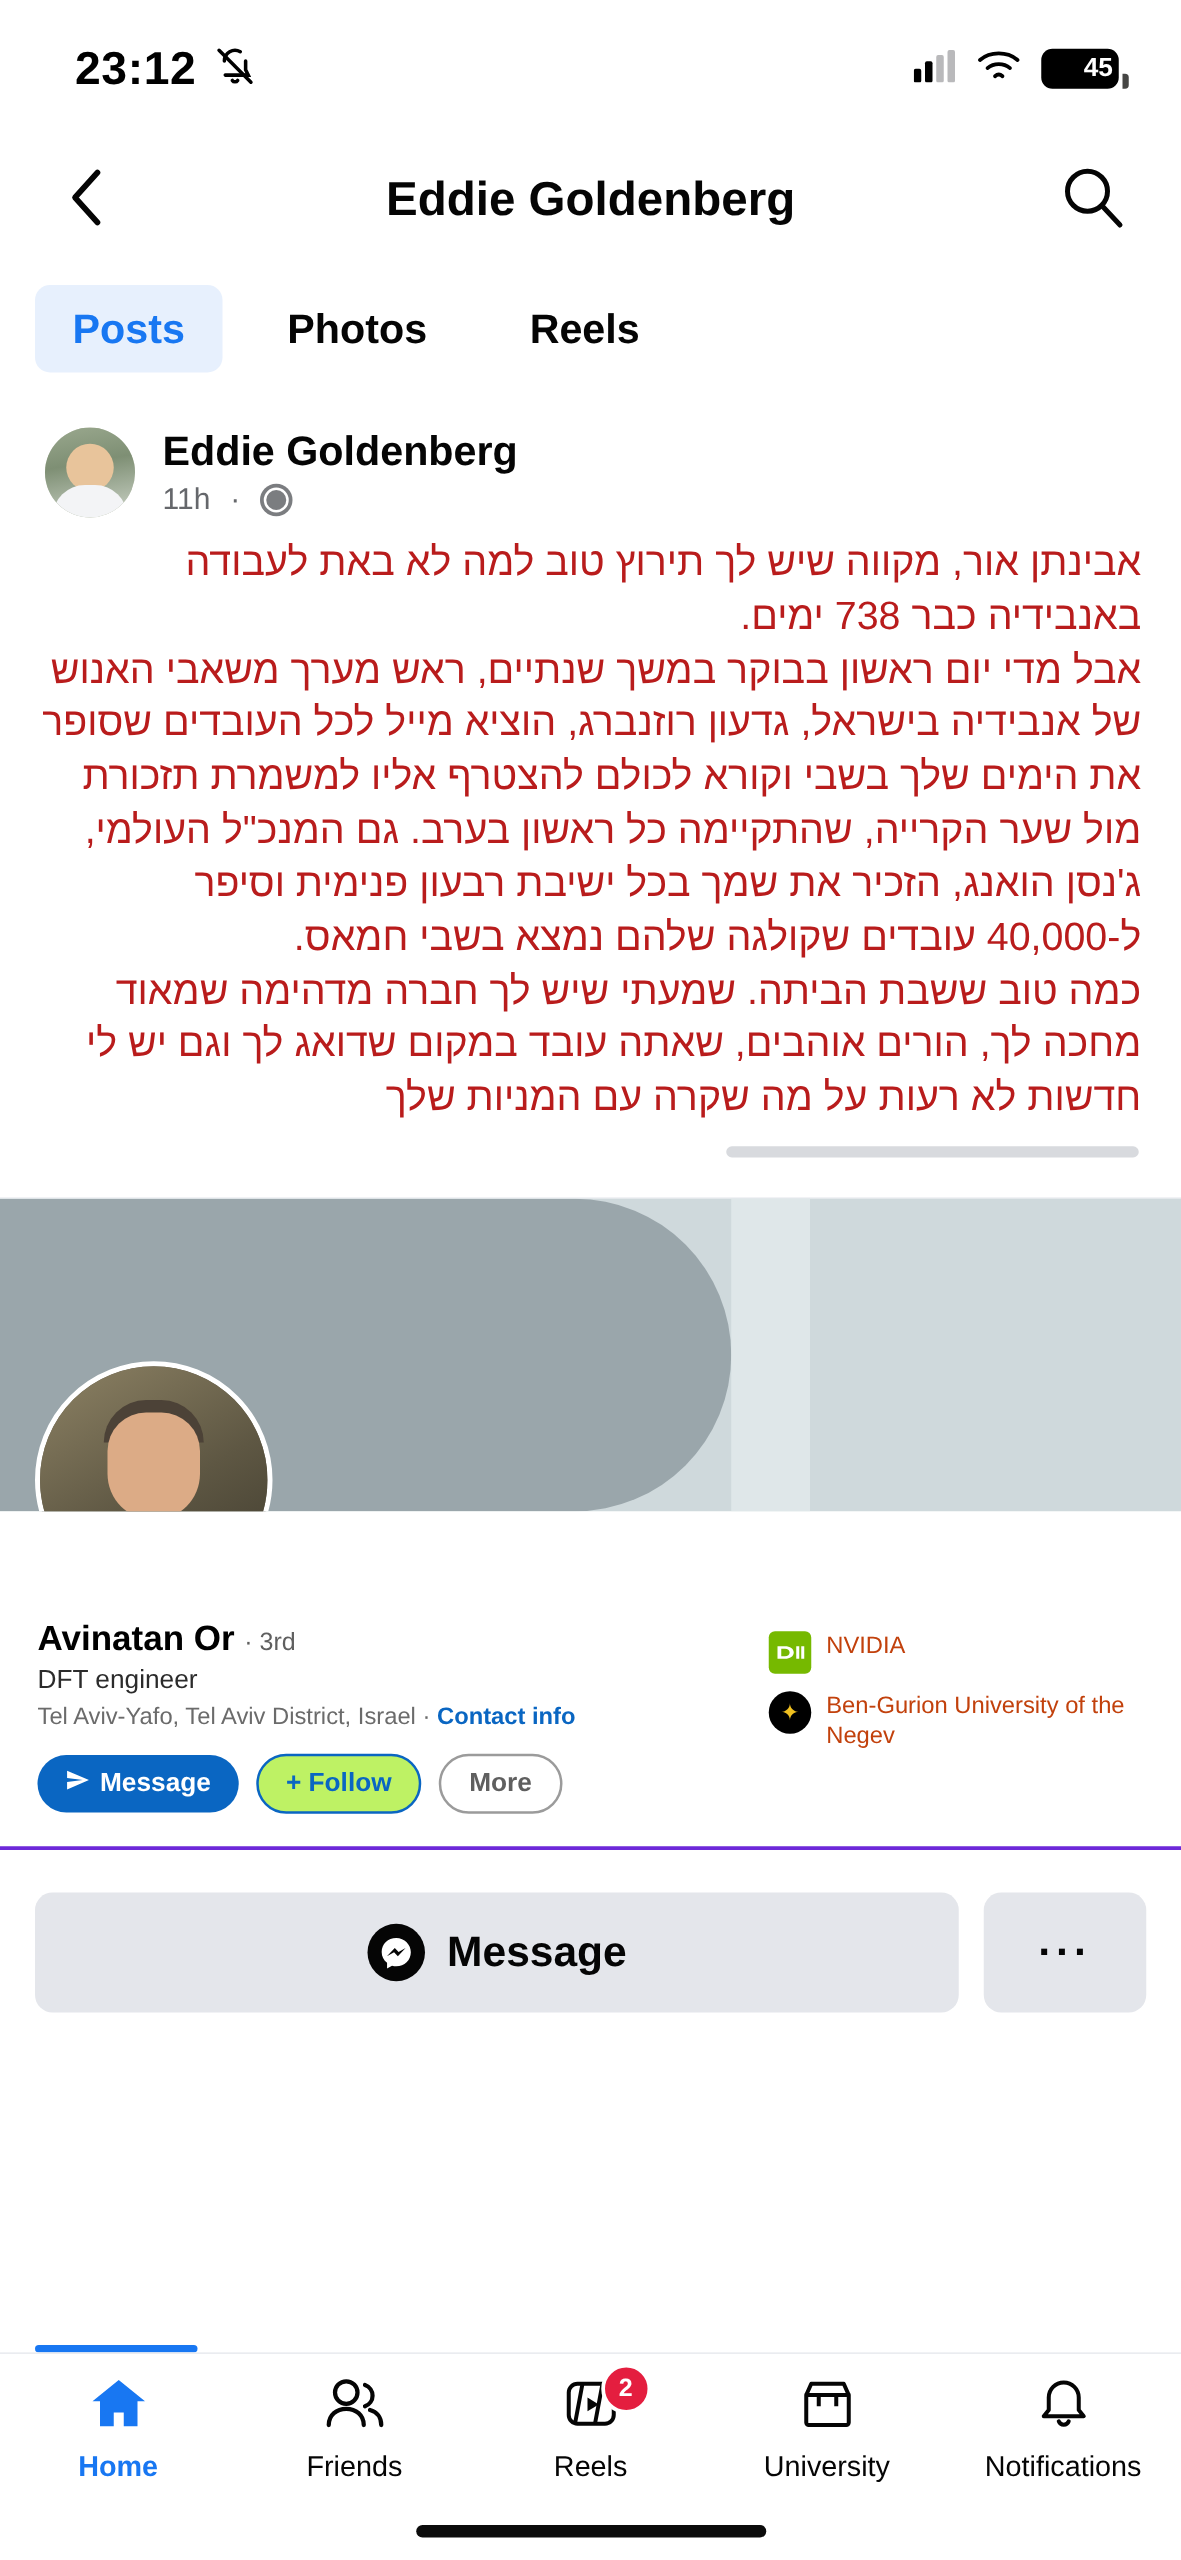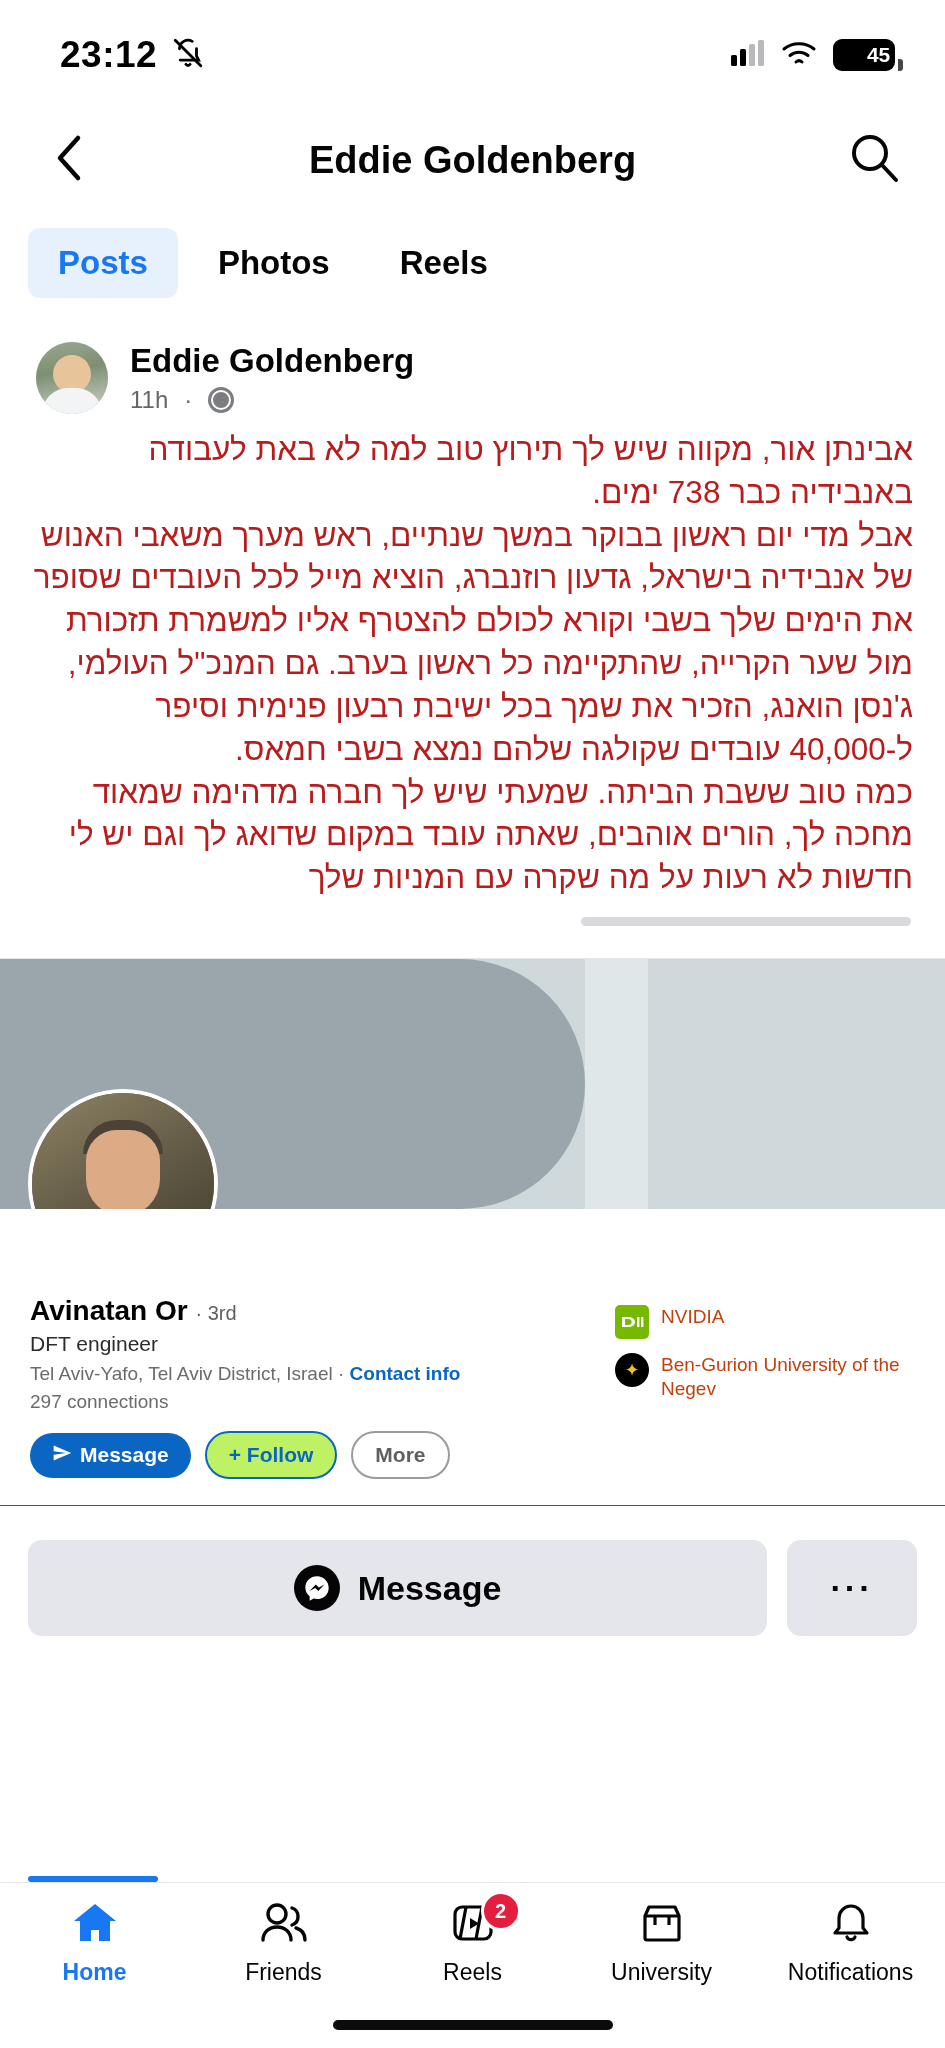--- a/index.html
+++ b/index.html
@@ -42,21 +42,21 @@
     position:relative;
   }
   .back-btn { width:60px; display:flex; align-items:center; justify-content:center; }
   .nav-title {
     position:absolute; left:0; right:0; text-align:center;
     font-size:38px; font-weight:700; color:#050505; pointer-events:none;
   }
   .search-btn { margin-left:auto; width:62px; display:flex; justify-content:center; }
 
   
-  .tabs { display:flex; align-items:center; gap:10px; padding:18px 28px 22px 28px; }
+  .tabs { display:flex; align-items:center; gap:22px; padding:18px 28px 22px 28px; }
   .tab {
     font-size:33px; font-weight:700; color:#050505;
     padding:16px 30px; border-radius:12px;
   }
   .tab.active { color:#1877f2; background:#e7f0fd; }
 
   
   .post { padding:0 0 10px 0; }
   .post-head { display:flex; align-items:flex-start; padding:22px 36px 0 36px; }
   .avatar {
@@ -81,21 +81,21 @@
   .post-body {
     direction:rtl; text-align:right; padding:14px 32px 0 32px;
     font-size:31.5px; line-height:1.36; color:#b91c1c; white-space:pre-wrap;
   }
   .scroll-hint {
     width:330px; height:9px; background:#d8dade; border-radius:5px;
     margin:18px 34px 0 auto;
   }
 
   
-  .card { margin-top:22px; border-top:1px solid #e4e6eb; border-bottom:1px solid #6d28d9; background:#fff; }
+  .card { margin-top:22px; border-top:1px solid #e4e6eb; border-bottom:3px solid #6d28d9; background:#fff; }
   .card-cover { height:250px; position:relative; background:#cfd9dc; overflow:hidden; }
   .cover-left { position:absolute; left:0; top:0; bottom:0; width:585px; background:#9aa6ab; border-radius:0 260px 260px 0; }
   .cover-strip { position:absolute; left:585px; top:0; bottom:0; width:63px; background:#dfe7e9; }
   .card-pfp {
     position:absolute; left:28px; bottom:-70px; width:190px; height:190px;
     border-radius:50%; border:4px solid #fff; overflow:hidden; background:#6a6352;
   }
   .pfp-bg { position:absolute; inset:0; background:linear-gradient(150deg,#8d8264 0%,#5e5743 55%,#3f3b2e 100%); }
   .pfp-face { position:absolute; left:50%; top:20%; width:74px; height:86px; margin-left:-37px; border-radius:40px 40px 48px 48px; background:#dcab86; }
   .pfp-hair { position:absolute; left:50%; top:15%; width:80px; height:34px; margin-left:-40px; border-radius:40px 40px 0 0; background:#4c4237; }
@@ -259,21 +259,20 @@
       <div class="li-name">
         <span>Avinatan Or</span>
         <span class="li-degree">· 3rd</span>
       </div>
       <div class="li-role">DFT engineer</div>
       <div class="li-loc">
         <span>Tel Aviv-Yafo, Tel Aviv District, Israel</span>
         <span>·</span>
         <span class="li-link">Contact info</span>
       </div>
-      <div class="li-conn">297 connections</div>
 
       <div class="li-actions">
         <div class="li-btn li-msg">
           <span>
             <svg width="20" height="20" viewBox="0 0 24 24" fill="#fff">
                 <path d="M2 21l21-9L2 3v7l15 2-15 2z"></path>
               </svg>
           </span>
           <span>Message</span>
         </div>

